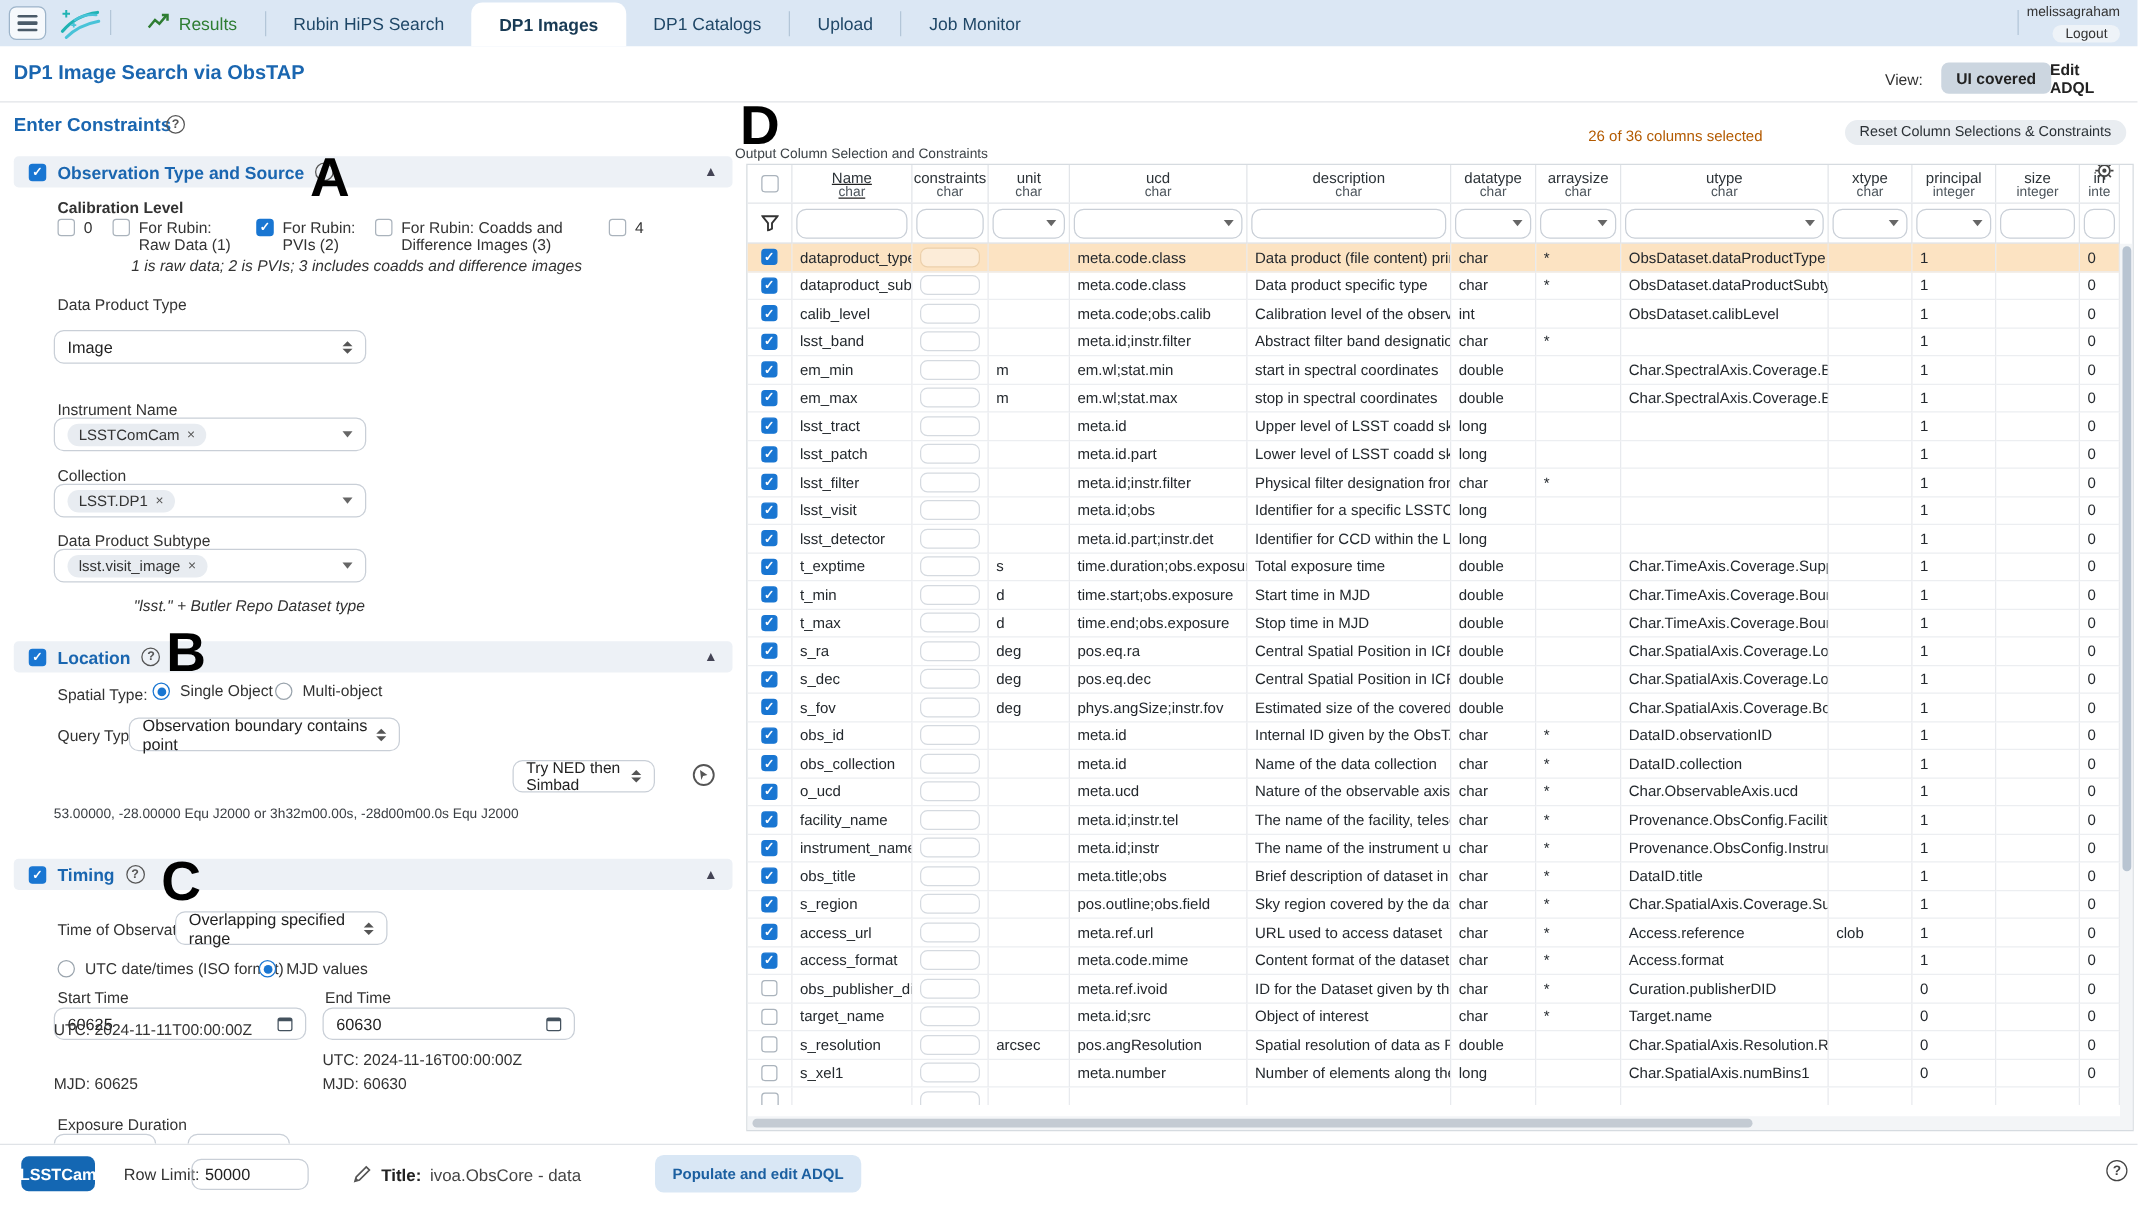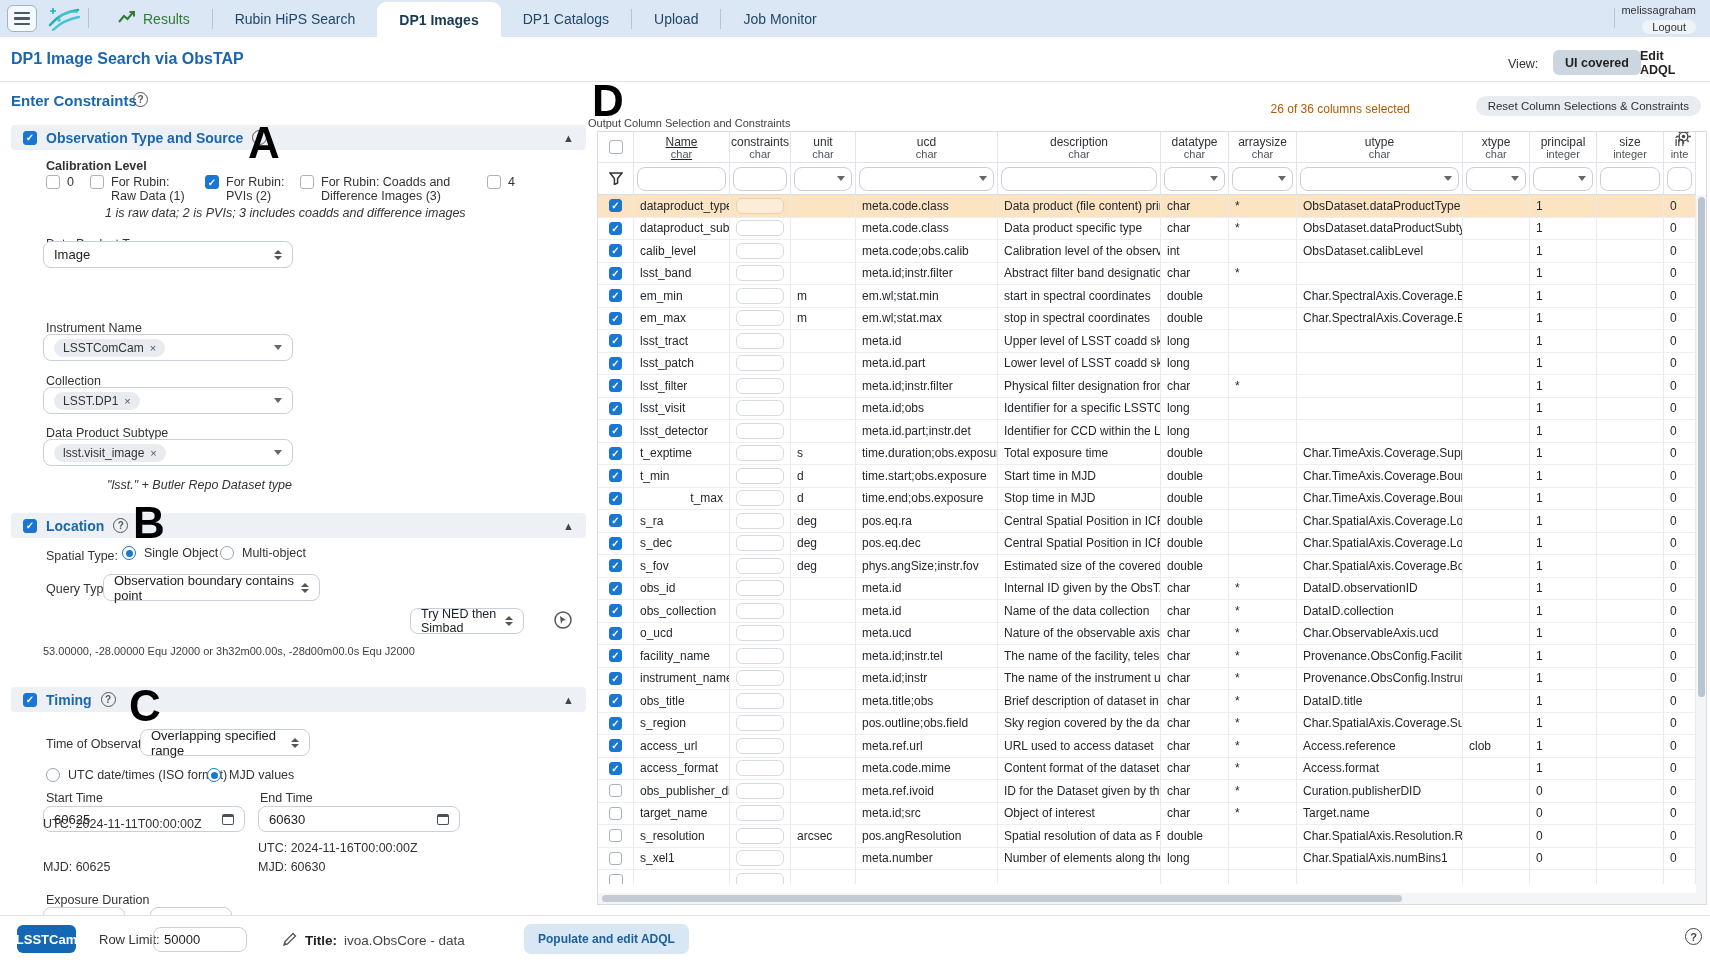--- a/index.html
+++ b/index.html
@@ -177,21 +177,21 @@
         <div class="flabel">For Rubin: Coadds and Difference Images (3)</div>
       </div>
       <div class="abs" style="left: 487px; top: 90px; width: 40px; display: flex; gap: 7px; align-items: flex-start;">
         <div class="cb"></div>
         <div class="flabel">4</div>
       </div>
     </div>
   <div class="hint abs" style="left:105px; top:121px;">1 is raw data; 2 is PVIs; 3 includes coadds and difference images</div>
 
   <div class="flabel abs" style="left:46px; top:152px;">Data Product Type</div>
-  <div class="selectbox" style="left:43px; top:156px; width:250px; height:27px;">
+  <div class="selectbox" style="left:43px; top:179px; width:250px; height:27px;">
     <span>Image</span>
     <span class="spin">
         <b></b>
         <u></u>
       </span>
   </div>
 
   <div class="flabel abs" style="left:46px; top:236px;">Instrument Name</div>
   <div class="selectbox" style="left:43px; top:249px; width:250px; height:27px;">
     <span class="chip">
@@ -969,21 +969,21 @@
           <span></span>
         </div>
         <div class="td" style="flex: 0 0 32px;">
           <span>0</span>
         </div>
       </div>
       <div class="trow">
         <div class="td" style="flex: 0 0 36px; justify-content: center;">
           <div class="cb on" style="width: 13px; height: 13px;">✓</div>
         </div>
-        <div class="td" style="flex: 0 0 96px; justify-content: flex-end;">
+        <div class="td" style="flex: 0 0 96px;">
           <span>t_max</span>
         </div>
         <div class="td" style="flex: 0 0 61px;">
           <div class="c-input"></div>
         </div>
         <div class="td" style="flex: 0 0 65px;">
           <span>d</span>
         </div>
         <div class="td" style="flex: 0 0 142px;">
           <span>time.end;obs.exposure</span>

